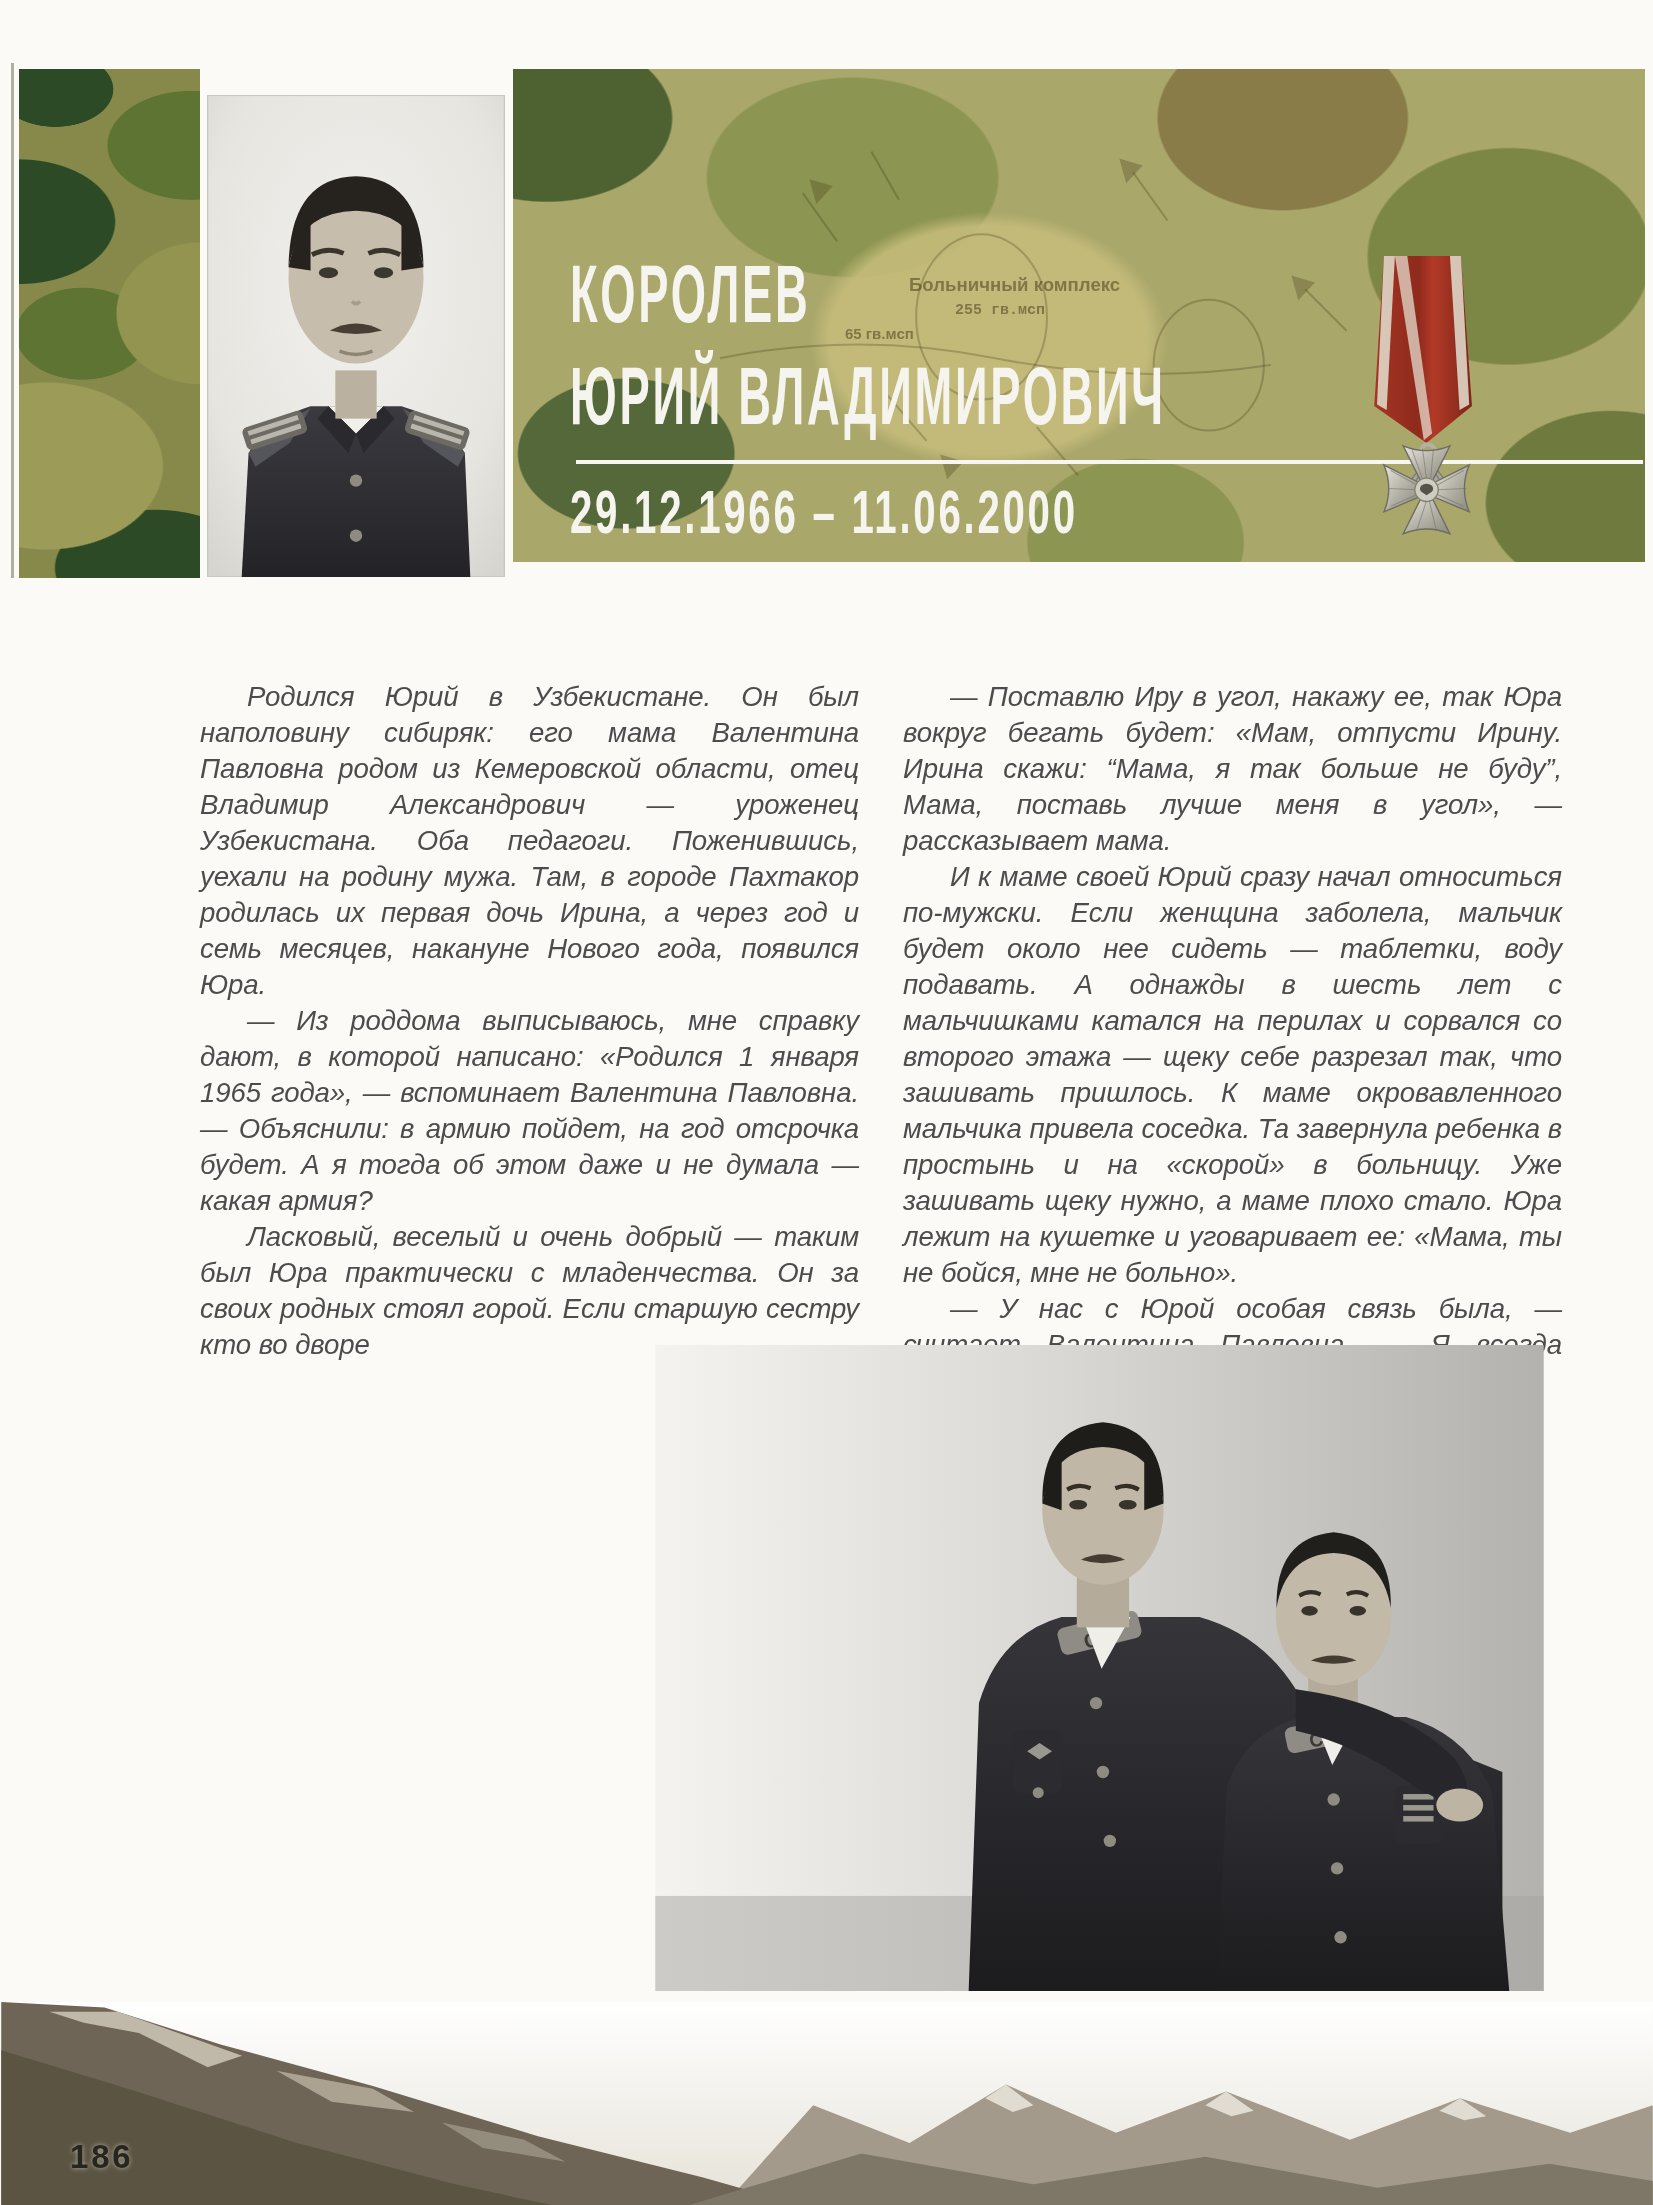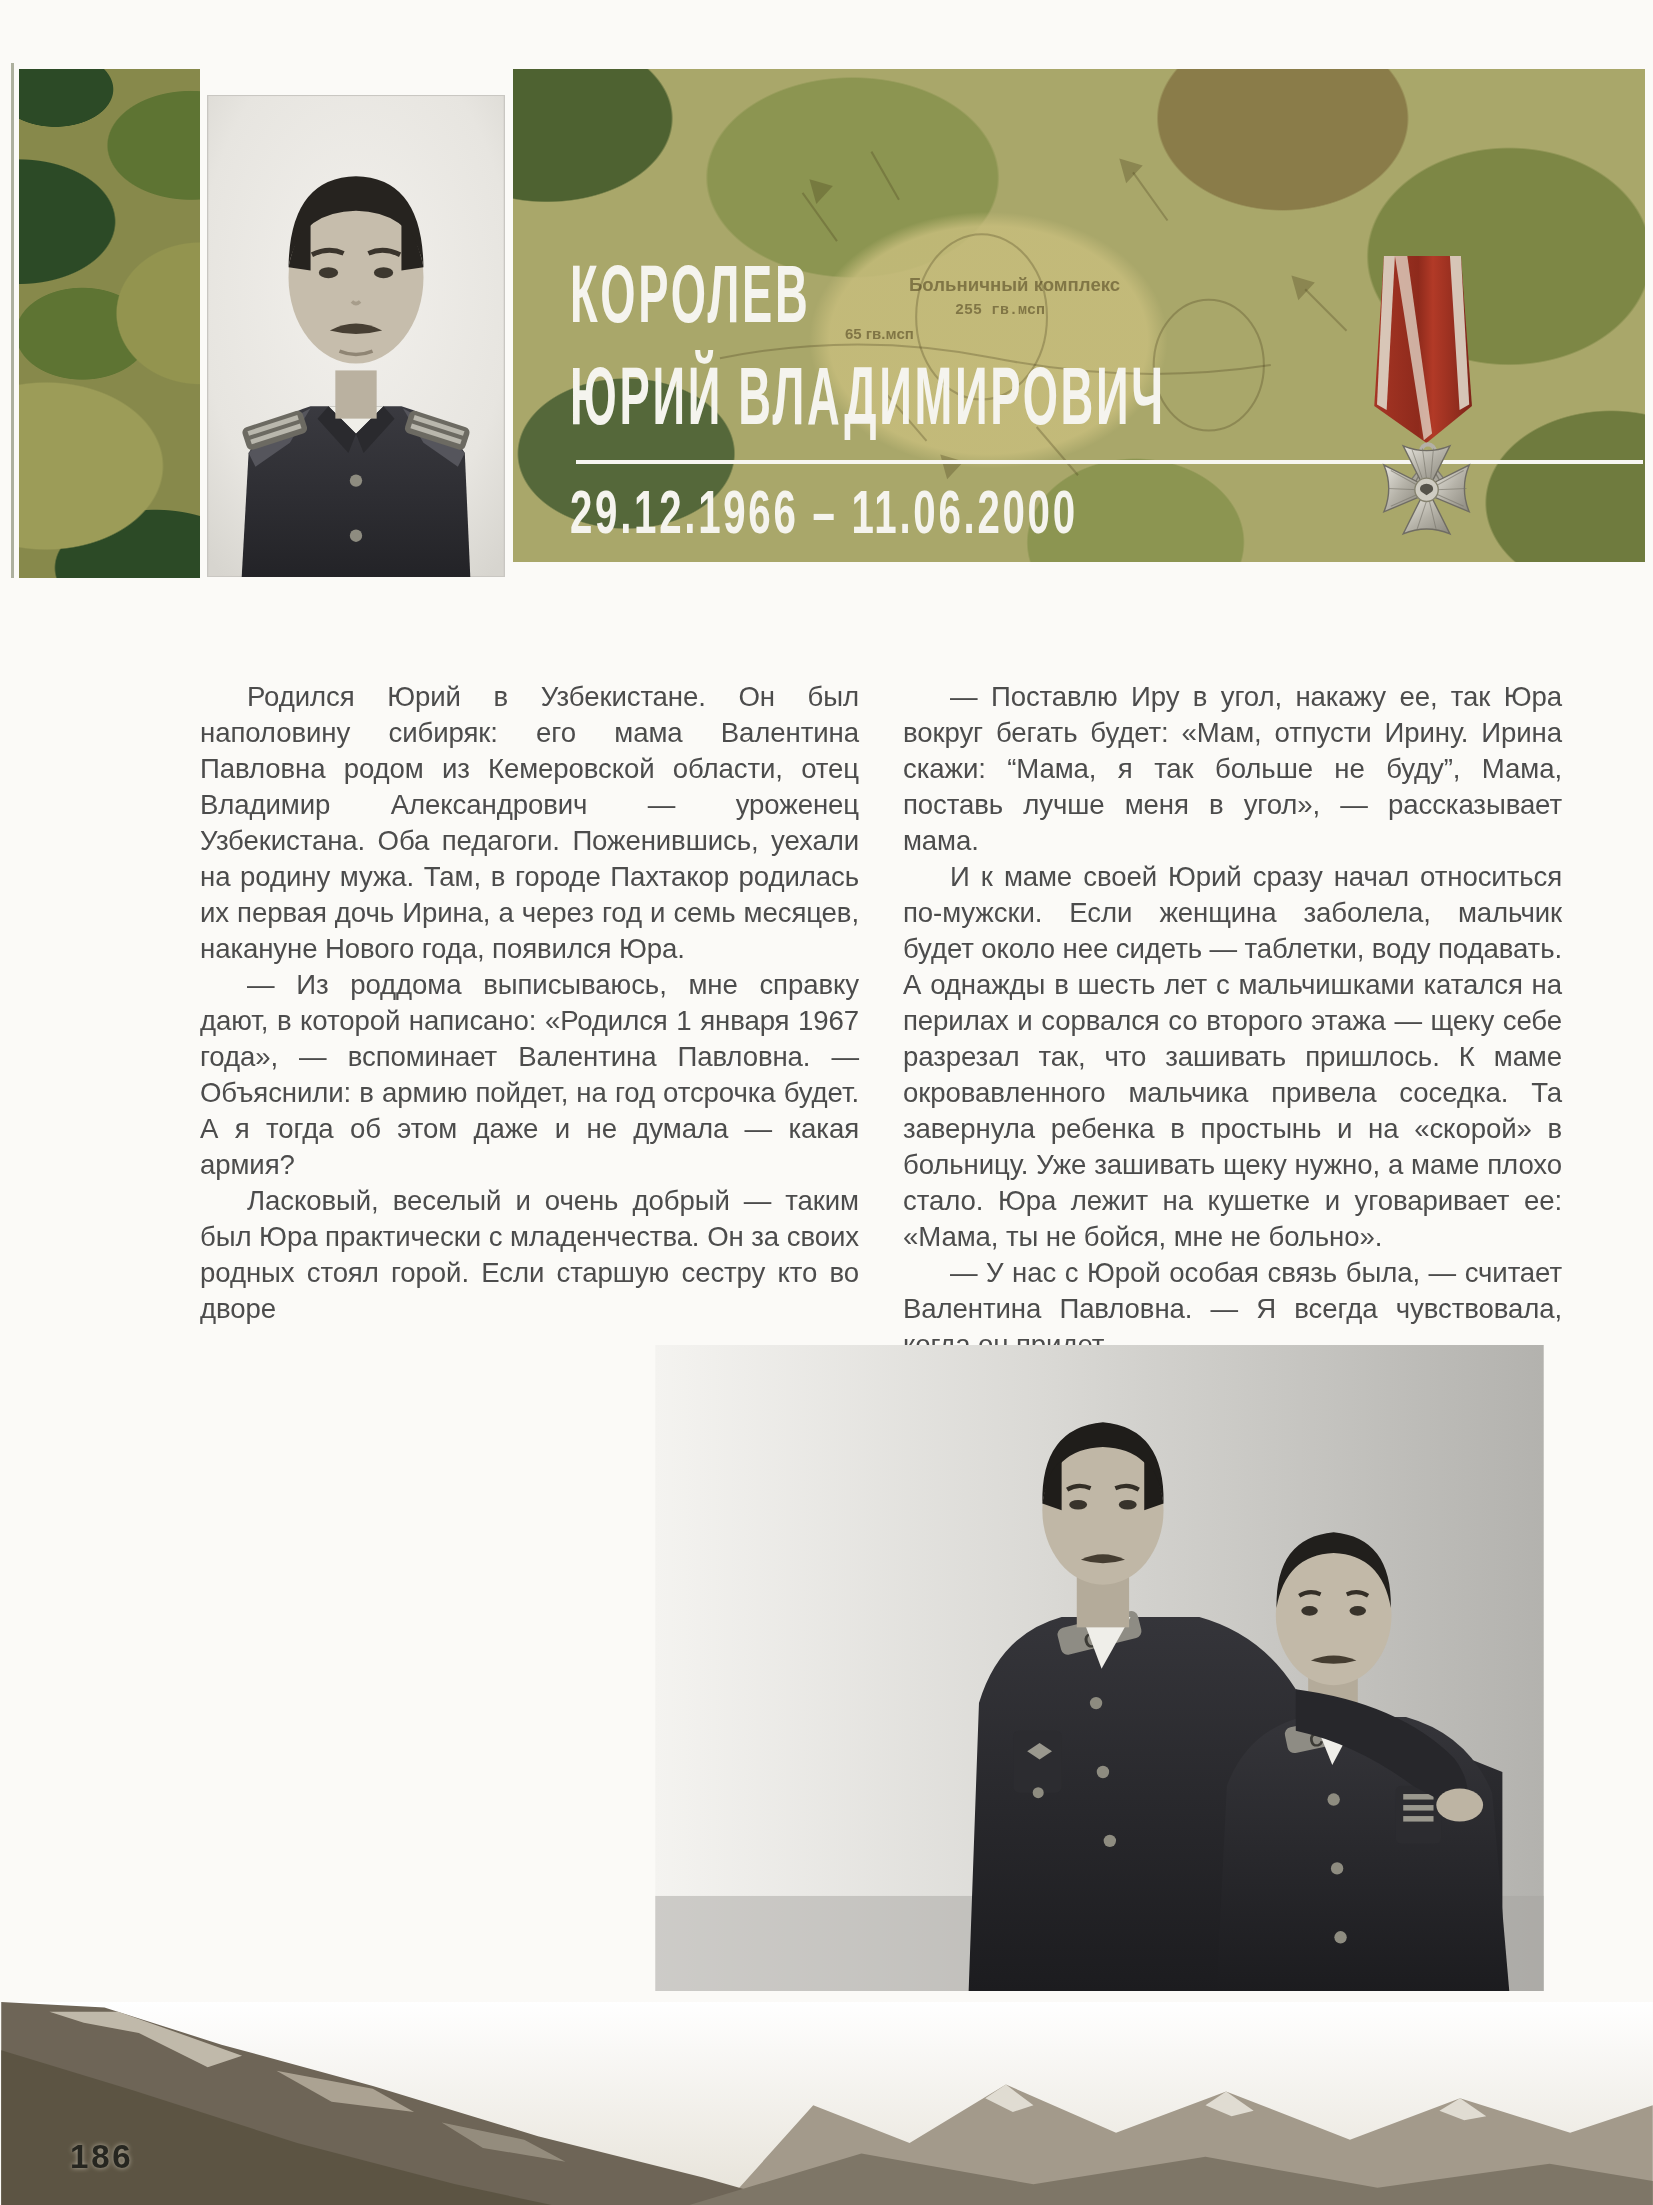--- a/index.html
+++ b/index.html
@@ -47,21 +47,21 @@
   .title.surname{left:57px;top:185px;font-size:81px;}
   .title.fullname{left:57px;top:287px;font-size:81px;}
   .white-rule{position:absolute;left:63px;top:391px;width:1067px;height:4.1px;background:#f7f6f1;}
   .dates{
     position:absolute;left:57px;top:413px;color:#f5f4ee;font-weight:bold;font-size:61px;line-height:1;
     transform:scaleX(.66);transform-origin:left center;letter-spacing:4.1px;white-space:nowrap;
   }
   .medal{position:absolute;left:1344px;top:249px;width:172px;height:289px;}
   
   .col{position:absolute;top:679px;width:659px;text-align:justify;font-size:27.6px;line-height:36px;color:#4c4c4c;letter-spacing:-0.1px;}
-  .col p{margin:0;text-indent:47px;}
+  .col p{margin:0;text-indent:47px;font-style:italic;}
   .col p.cont{text-indent:0;width:413px;}
   .col-left{left:200px;}
   .col-right{left:903px;}
   
   .group-photo{position:absolute;left:655px;top:1345px;width:889px;height:646px;}
   .caption{position:absolute;left:658px;top:2023px;font-style:italic;font-size:23.4px;color:#4f4f4f;}
   
   .mountains{position:absolute;left:0;top:2002px;width:1654px;height:203px;}
   .page-number{
     position:absolute;left:70px;top:2138px;font-size:33px;font-weight:bold;color:#262620;
@@ -178,21 +178,21 @@
   <g stroke="#77746a" stroke-width="1.5" opacity=".6">
     <path d="M114 334 L99 292 M120 334 L114 290 M126 334 L130 290 M120 366 L106 408 M124 366 L134 408"></path>
     <path d="M108 344 L68 322 M108 350 L64 348 M108 356 L68 374 M134 344 L174 322 M134 350 L178 348 M134 356 L174 374"></path>
   </g>
   <circle cx="120" cy="350" r="17" fill="#cfccc2" stroke="#85826f" stroke-width="2"></circle>
   <path d="M112 344 q8 -6 16 0 q4 6 -2 10 l-6 4 l-6 -4 q-6 -4 -2 -10 z" fill="#55524a"></path>
 </svg>
 
 <div class="col col-left">
   <p>Родился Юрий в Узбекистане. Он был наполовину сибиряк: его мама Валентина Павловна родом из Кемеровской области, отец Владимир Александрович — уроженец Узбекистана. Оба педагоги. Поженившись, уехали на родину мужа. Там, в городе Пахтакор родилась их первая дочь Ирина, а через год и семь месяцев, накануне Нового года, появился Юра.</p>
-  <p>— Из роддома выписываюсь, мне справку дают, в которой написано: «Родился 1 января 1967 года», — вспоминает Валентина Павловна. — Объяснили: в армию пойдет, на год отсрочка будет. А я тогда об этом даже и не думала — какая армия?</p>
+  <p>— Из роддома выписываюсь, мне справку дают, в которой написано: «Родился 1 января 1965 года», — вспоминает Валентина Павловна. — Объяснили: в армию пойдет, на год отсрочка будет. А я тогда об этом даже и не думала — какая армия?</p>
   <p>Ласковый, веселый и очень добрый — таким был Юра практически с младенчества. Он за своих родных стоял горой. Если старшую сестру кто во дворе</p>
 </div>
 
 <div class="col col-right">
   <p>— Поставлю Иру в угол, накажу ее, так Юра вокруг бегать будет: «Мам, отпусти Ирину. Ирина скажи: “Мама, я так больше не буду”, Мама, поставь лучше меня в угол», — рассказывает мама.</p>
   <p>И к маме своей Юрий сразу начал относиться по-мужски. Если женщина заболела, мальчик будет около нее сидеть — таблетки, воду подавать. А однажды в шесть лет с мальчишками катался на перилах и сорвался со второго этажа — щеку себе разрезал так, что зашивать пришлось. К маме окровавленного мальчика привела соседка. Та завернула ребенка в простынь и на «скорой» в больницу. Уже зашивать щеку нужно, а маме плохо стало. Юра лежит на кушетке и уговаривает ее: «Мама, ты не бойся, мне не больно».</p>
   <p>— У нас с Юрой особая связь была, — считает Валентина Павловна. — Я всегда чувствовала, когда он придет.</p>
 </div>
 
 <svg class="group-photo" viewBox="0 0 1290 938">

